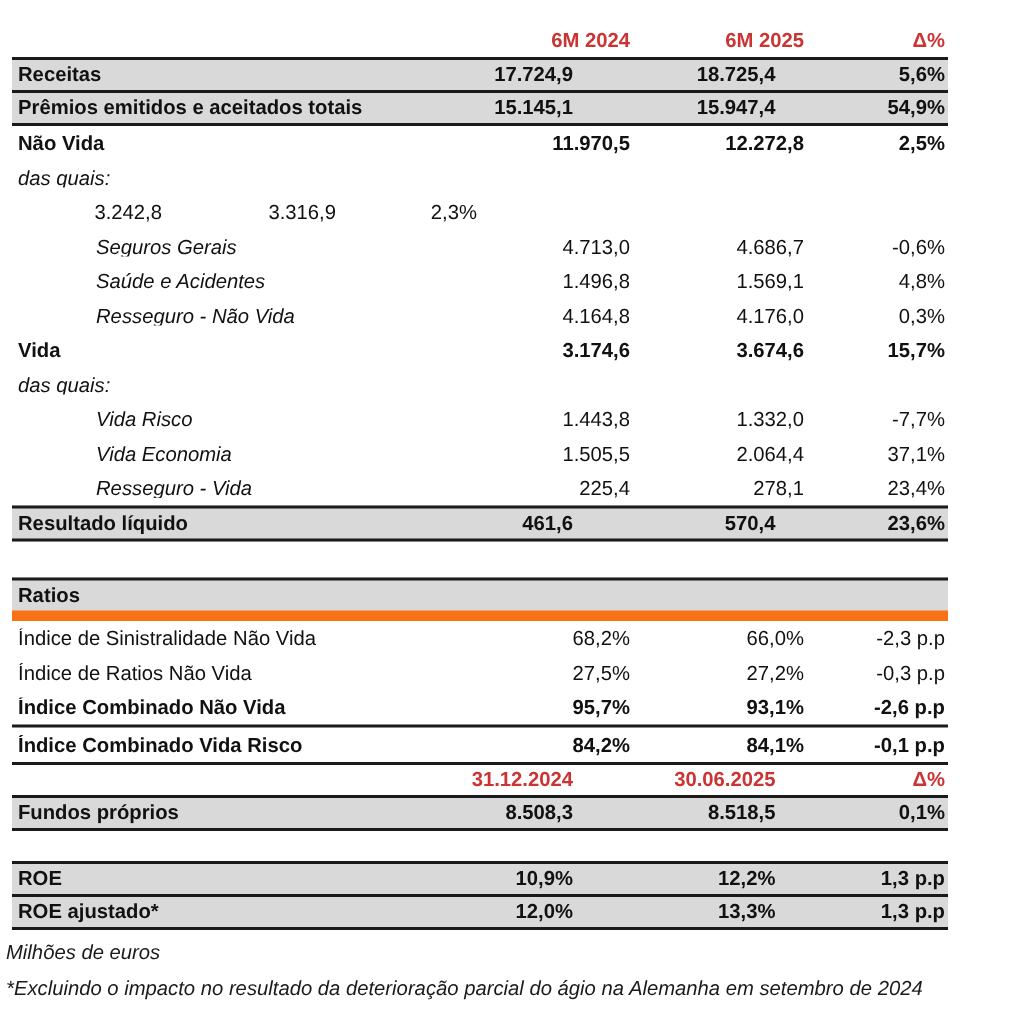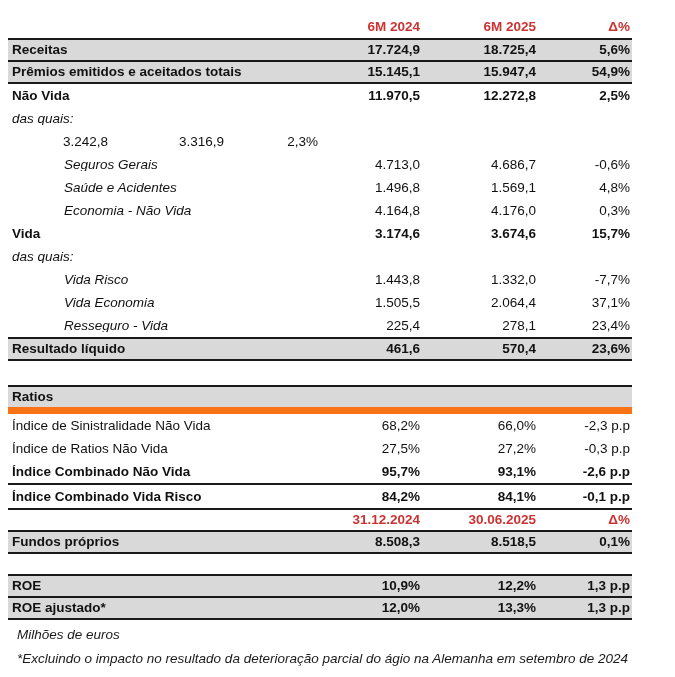--- a/index.html
+++ b/index.html
@@ -6,38 +6,38 @@
   .page{
     position:relative;
     width:675px;height:677px;
     background:#ffffff;
     font-family:"Liberation Sans","DejaVu Sans",sans-serif;
     color:#111;
     overflow:hidden;
   }
   .tbl{position:absolute;left:8px;top:16px;width:624px;}
   .r{display:flex;align-items:center;height:23px;font-size:13.5px;line-height:1;}
-  .short{height:20px;}
+  .short{height:20px;gap:19px;}
   .hdr{height:22px;}
   .c{white-space:nowrap;}
   .l{flex:1;padding-left:4px;overflow:hidden;}
   .v1{width:100px;text-align:right;}
   .v2{width:100px;text-align:right;padding-left:16px;}
   .vd{width:94px;text-align:right;padding-right:2px;}
   .g{background:var(--gray,#d9d9d9);}
   .b{font-weight:bold;}
   .it .l{font-style:italic;}
   .ind .l{padding-left:56px;}
   .red{color:var(--red,#cc3333);font-weight:bold;}
   .bt2{border-top:2px solid var(--bdr,#1a1a1a);}
   .bb2{border-bottom:2px solid var(--bdr,#1a1a1a);}
   .bb1{border-bottom:7px solid #f97316;}
   .sp1{height:24px;}
   .sp2{height:20px;}
-  .footer{position:absolute;left:17px;top:627px;font-size:13.5px;font-style:italic;color:#1a1a1a;}
+  .footer{position:absolute;left:4px;top:627px;font-size:13.5px;font-style:italic;color:#1a1a1a;}
   .footer div{margin-bottom:8px;line-height:16px;}
 </style>
 </head>
 <body>
 
 <div class="page">
   <div class="tbl">
 
     <div class="r hdr red">
       <div class="c l"></div>
@@ -88,21 +88,21 @@
     </div>
 
     <div class="r it ind">
       <div class="c l">Saúde e Acidentes</div>
       <div class="c v1">1.496,8</div>
       <div class="c v2">1.569,1</div>
       <div class="c vd">4,8%</div>
     </div>
 
     <div class="r it ind">
-      <div class="c l">Economia - Não Vida</div>
+      <div class="c l">Resseguro - Não Vida</div>
       <div class="c v1">4.164,8</div>
       <div class="c v2">4.176,0</div>
       <div class="c vd">0,3%</div>
     </div>
 
     <div class="r b">
       <div class="c l">Vida</div>
       <div class="c v1">3.174,6</div>
       <div class="c v2">3.674,6</div>
       <div class="c vd">15,7%</div>

